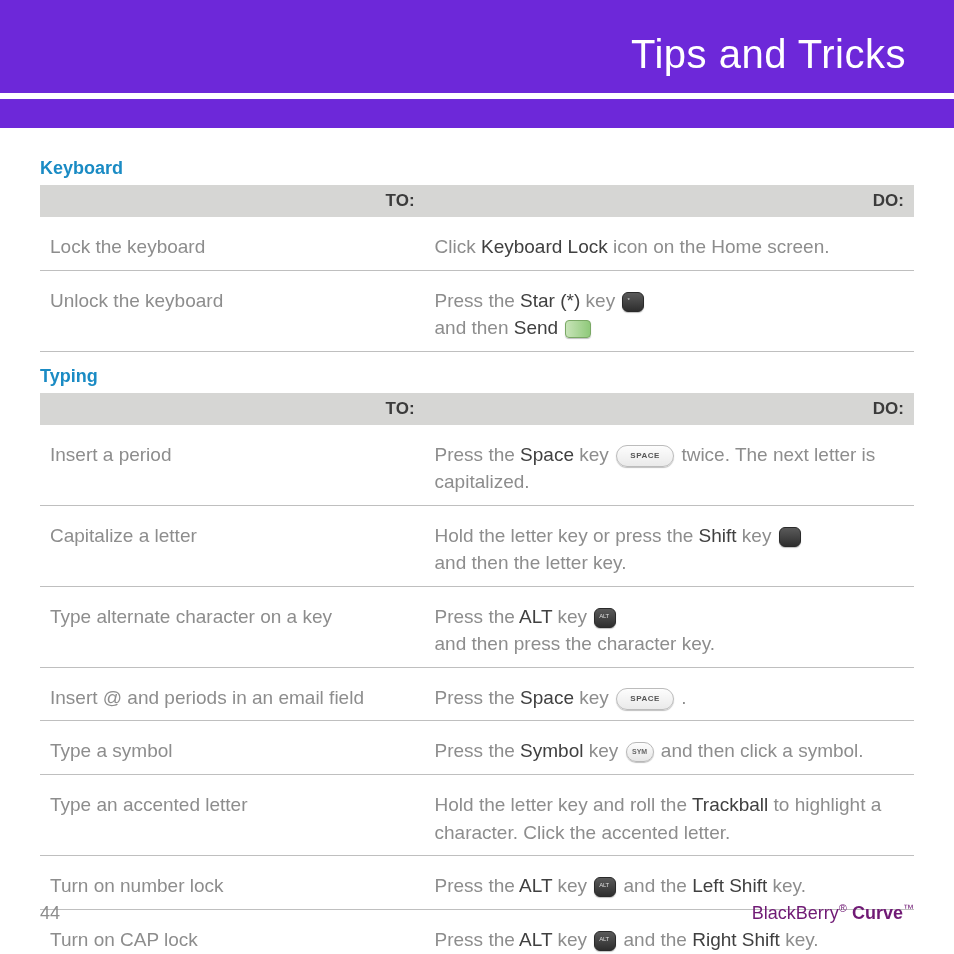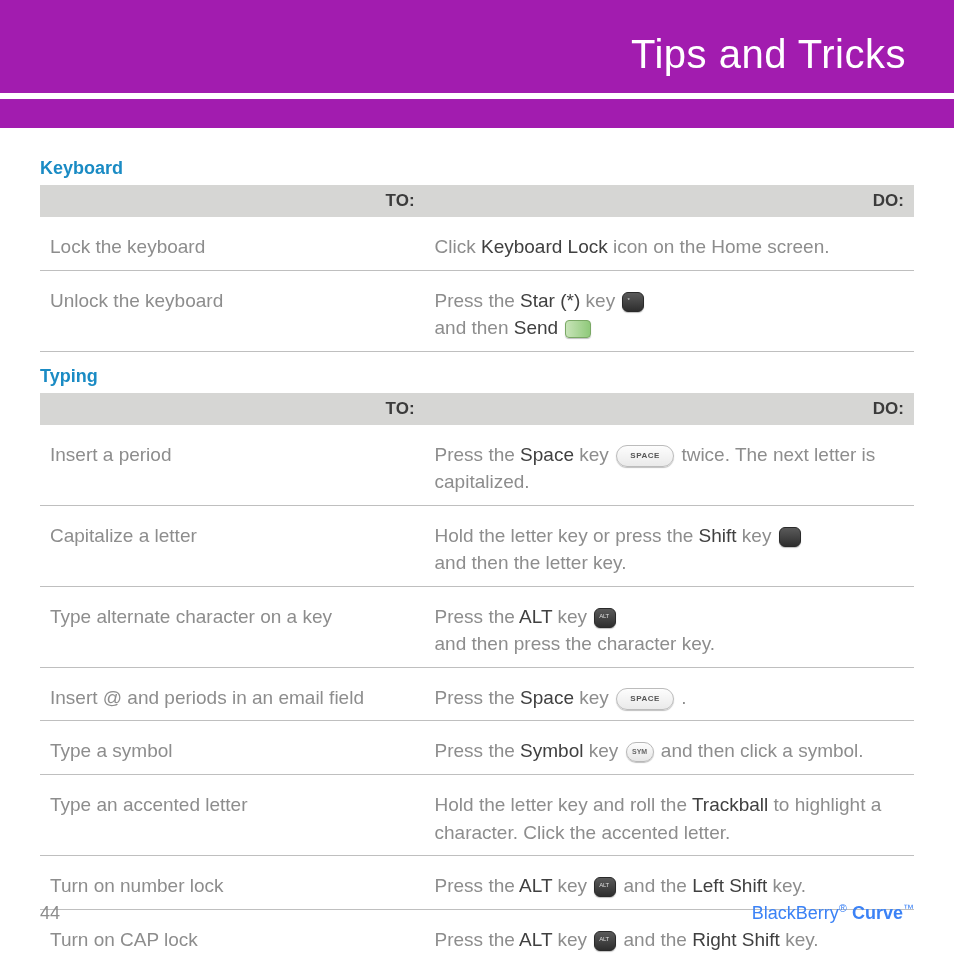--- a/index.html
+++ b/index.html
@@ -7,21 +7,21 @@
     width: 954px;
     height: 954px;
     font-family: "Helvetica Neue", Arial, sans-serif;
     background: #ffffff;
     position: relative;
     overflow: hidden;
   }
   .header-band {
     width: 100%;
     height: 128px;
-    background: #a21caf;
+    background: #6d28d9;
     position: relative;
   }
   .header-title {
     color: #ffffff;
     font-size: 40px;
     font-weight: 300;
     position: absolute;
     right: 48px;
     top: 32px;
     letter-spacing: 0.5px;
@@ -125,21 +125,21 @@
   .footer {
     position: absolute;
     bottom: 30px;
     left: 40px; right: 40px;
     display: flex;
     justify-content: space-between;
     align-items: baseline;
     font-size: 18px;
   }
   .page-num { color: #8d8d8d; }
-  .brand { color: #3b82f6; font-weight: 400; }
+  .brand { color: #701a75; font-weight: 400; }
   .brand .reg { font-size: 11px; vertical-align: super; }
   .brand strong { font-weight: 600; }
 </style>
 </head>
 <body>
 
 <div class="header-band">
   <div class="white-strip"></div>
   <div class="header-title">Tips and Tricks</div>
 </div>

